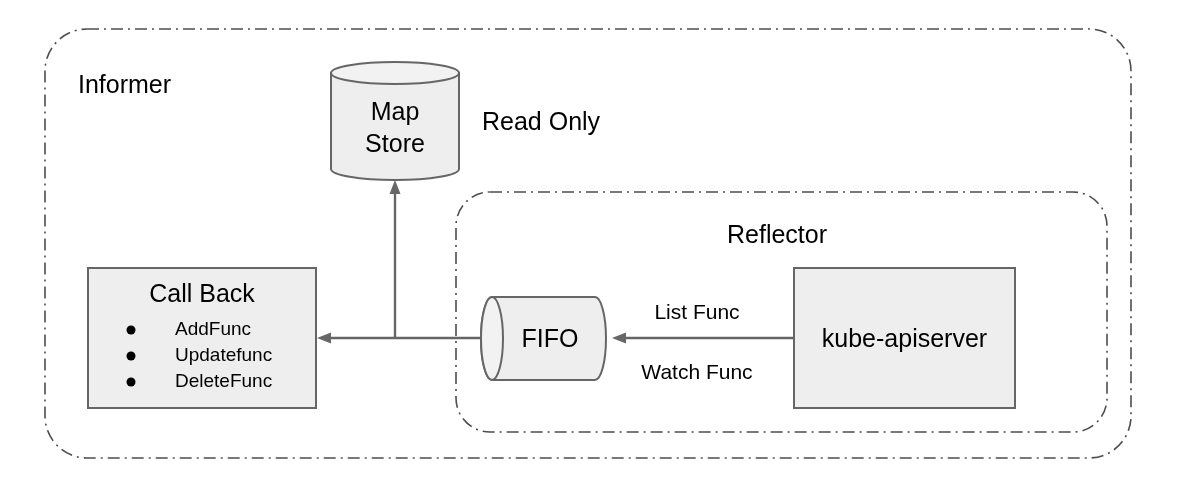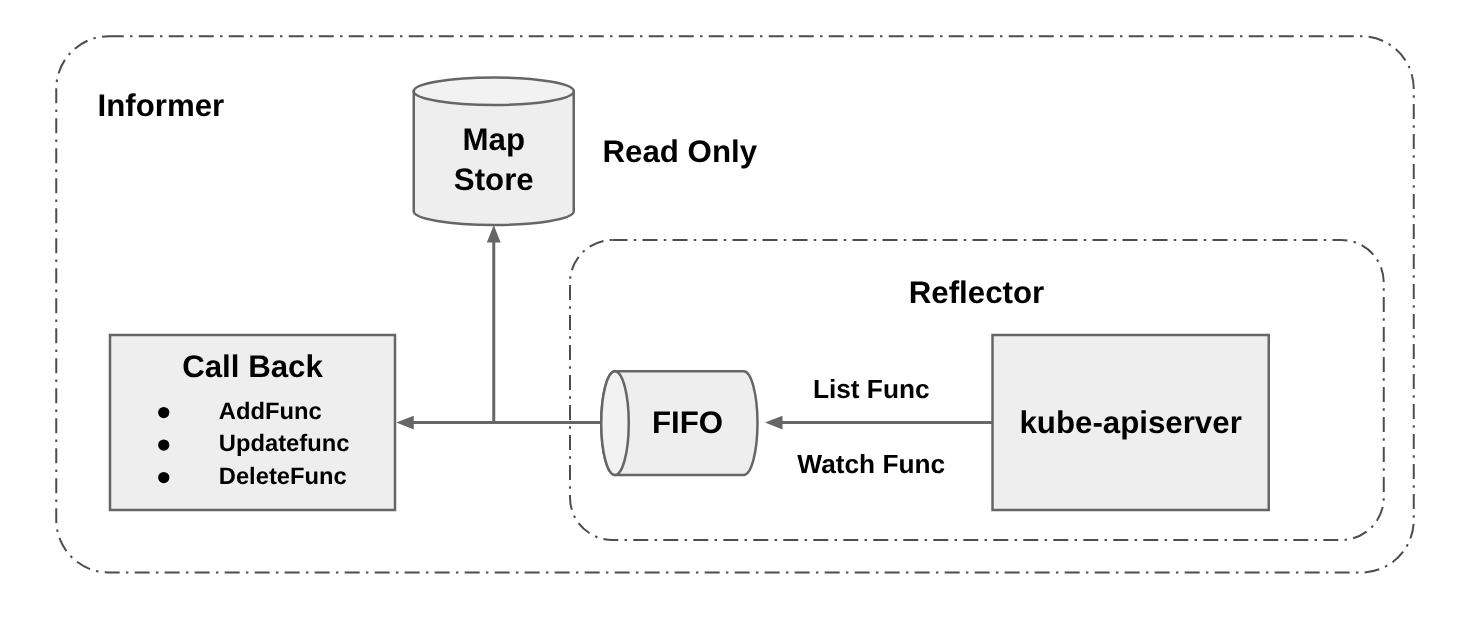--- a/index.html
+++ b/index.html
@@ -10,21 +10,20 @@
   body {
     width: 1186px;
     height: 494px;
     font-family: "Liberation Sans", sans-serif;
     overflow: hidden;
   }
   #diagram-root {
     position: relative;
     width: 1186px;
     height: 398px;
-    font-weight: bold;
   }
   svg#diagram-svg {
     display: block;
     width: 1186px;
     height: 494px;
   }
   .dash-container {
     fill: none;
     stroke: #4d4d4d;
     stroke-width: 1.6;

